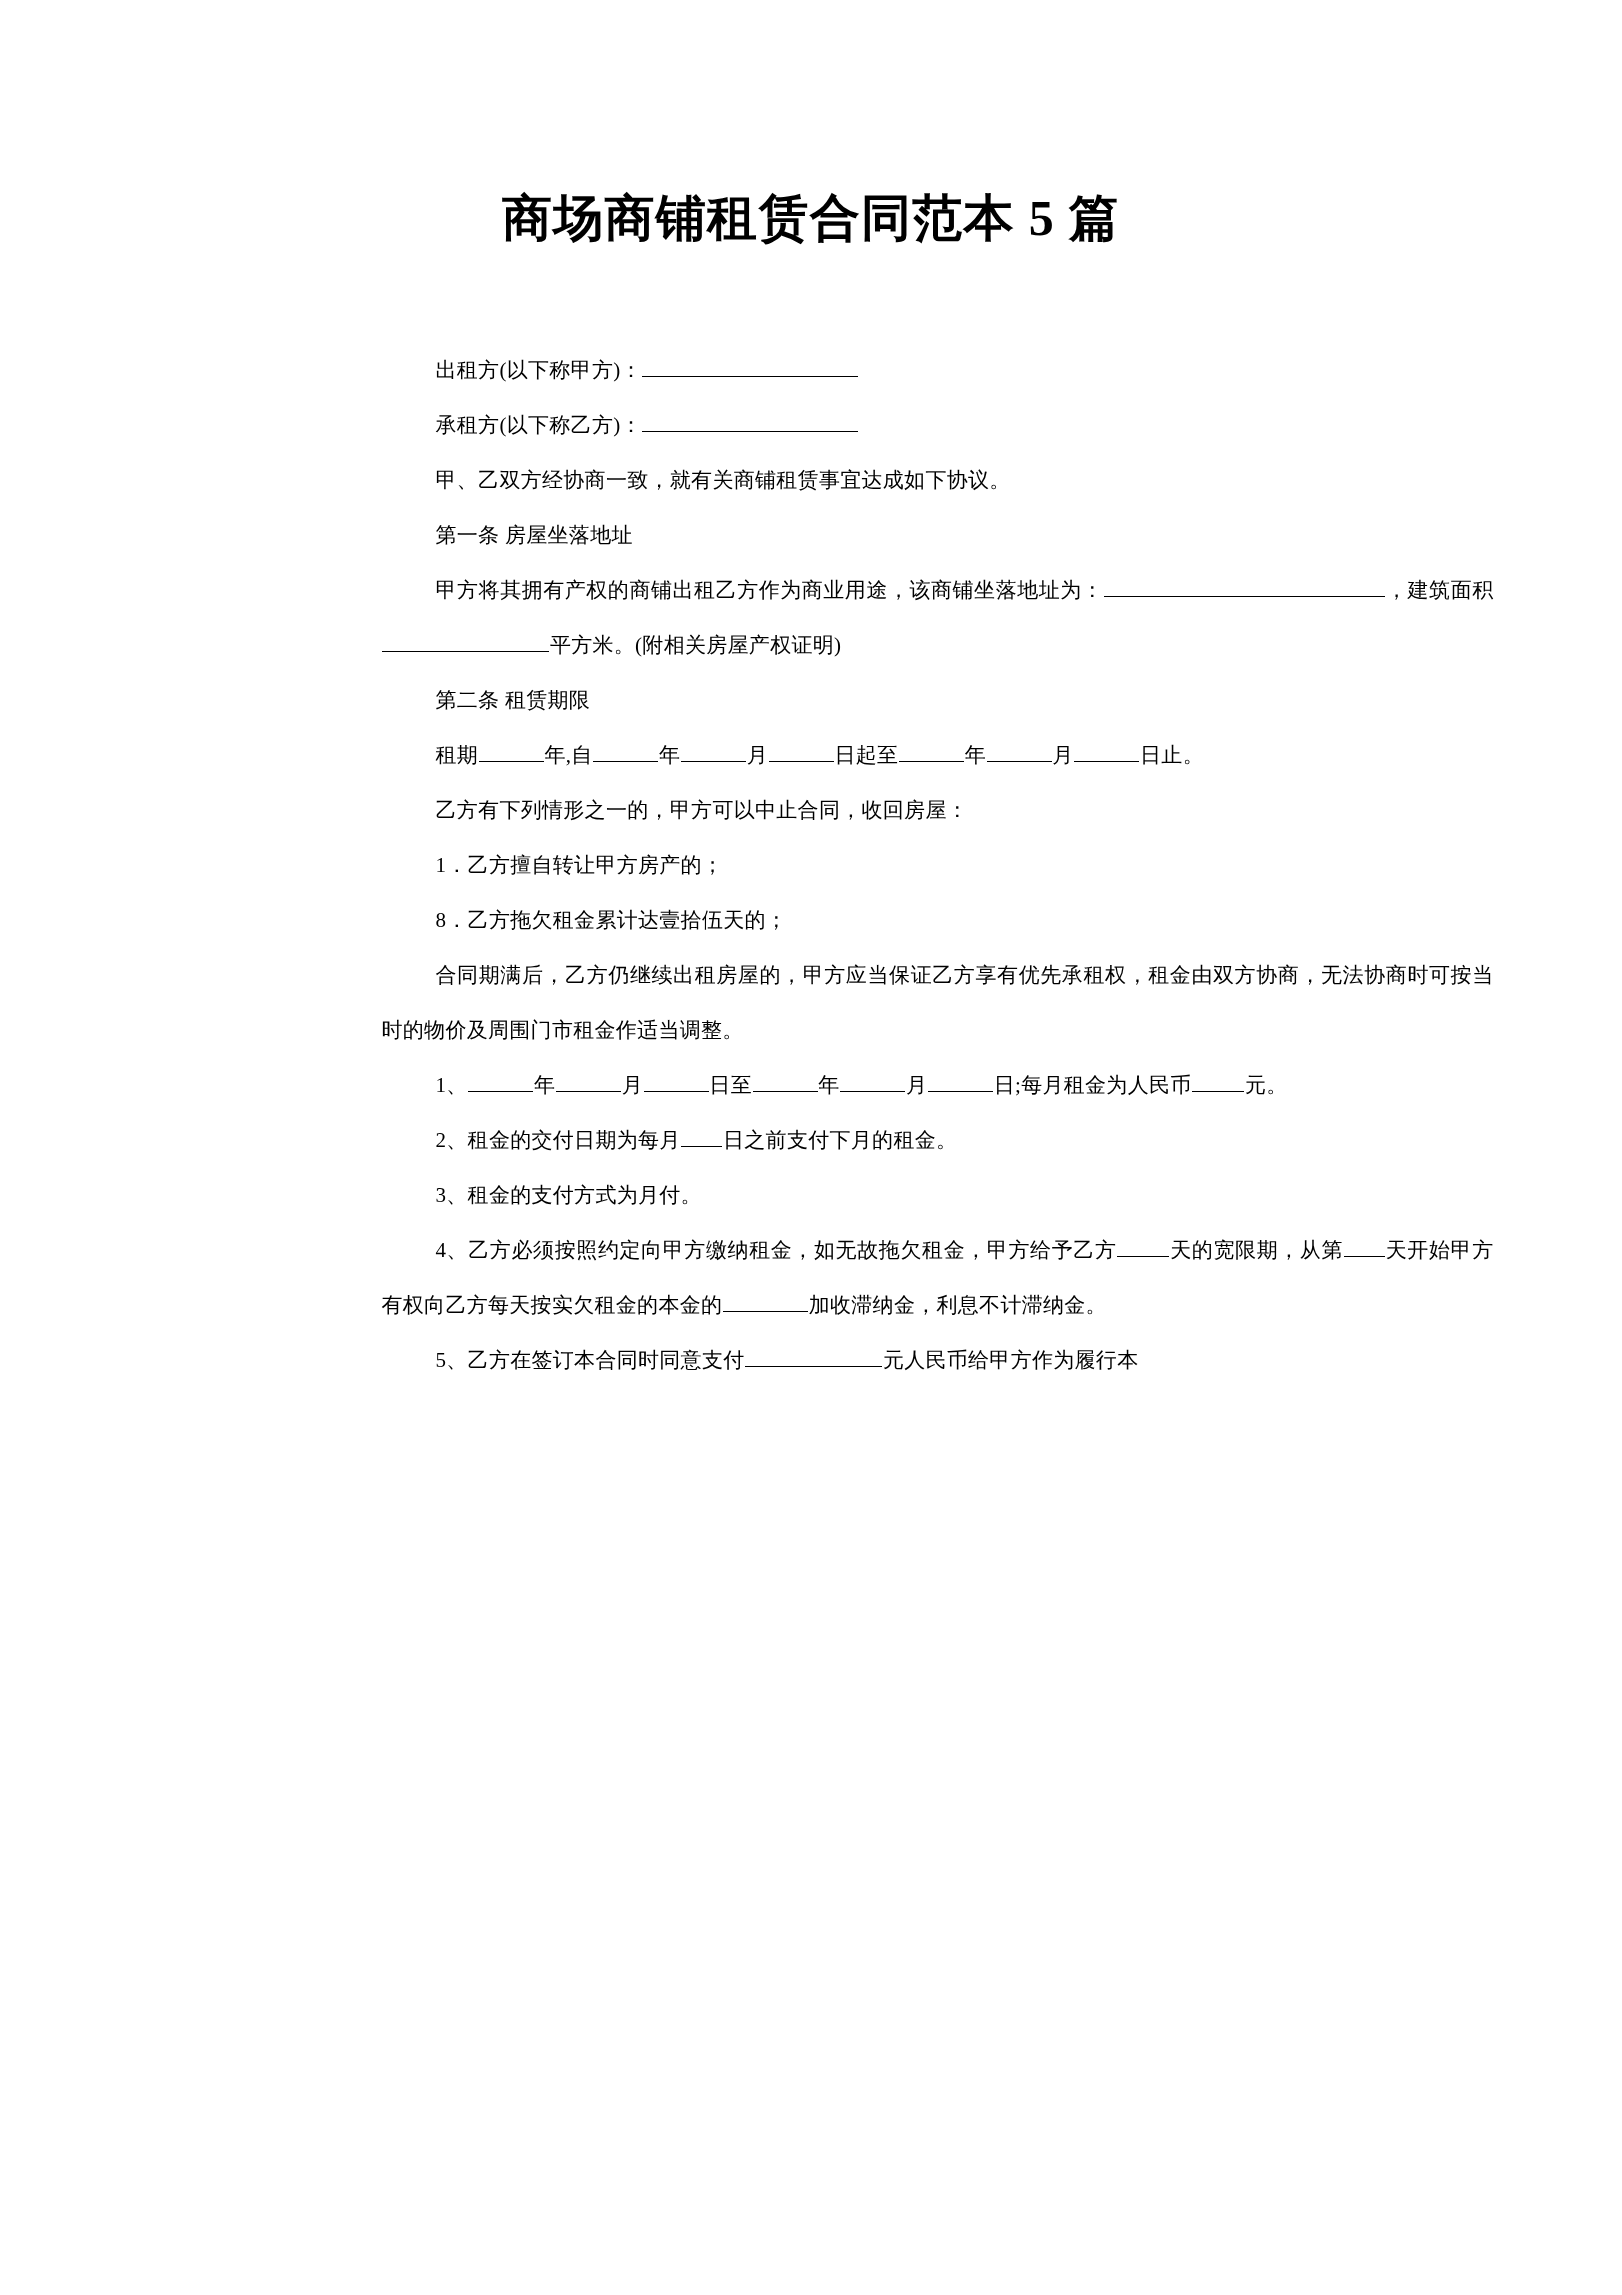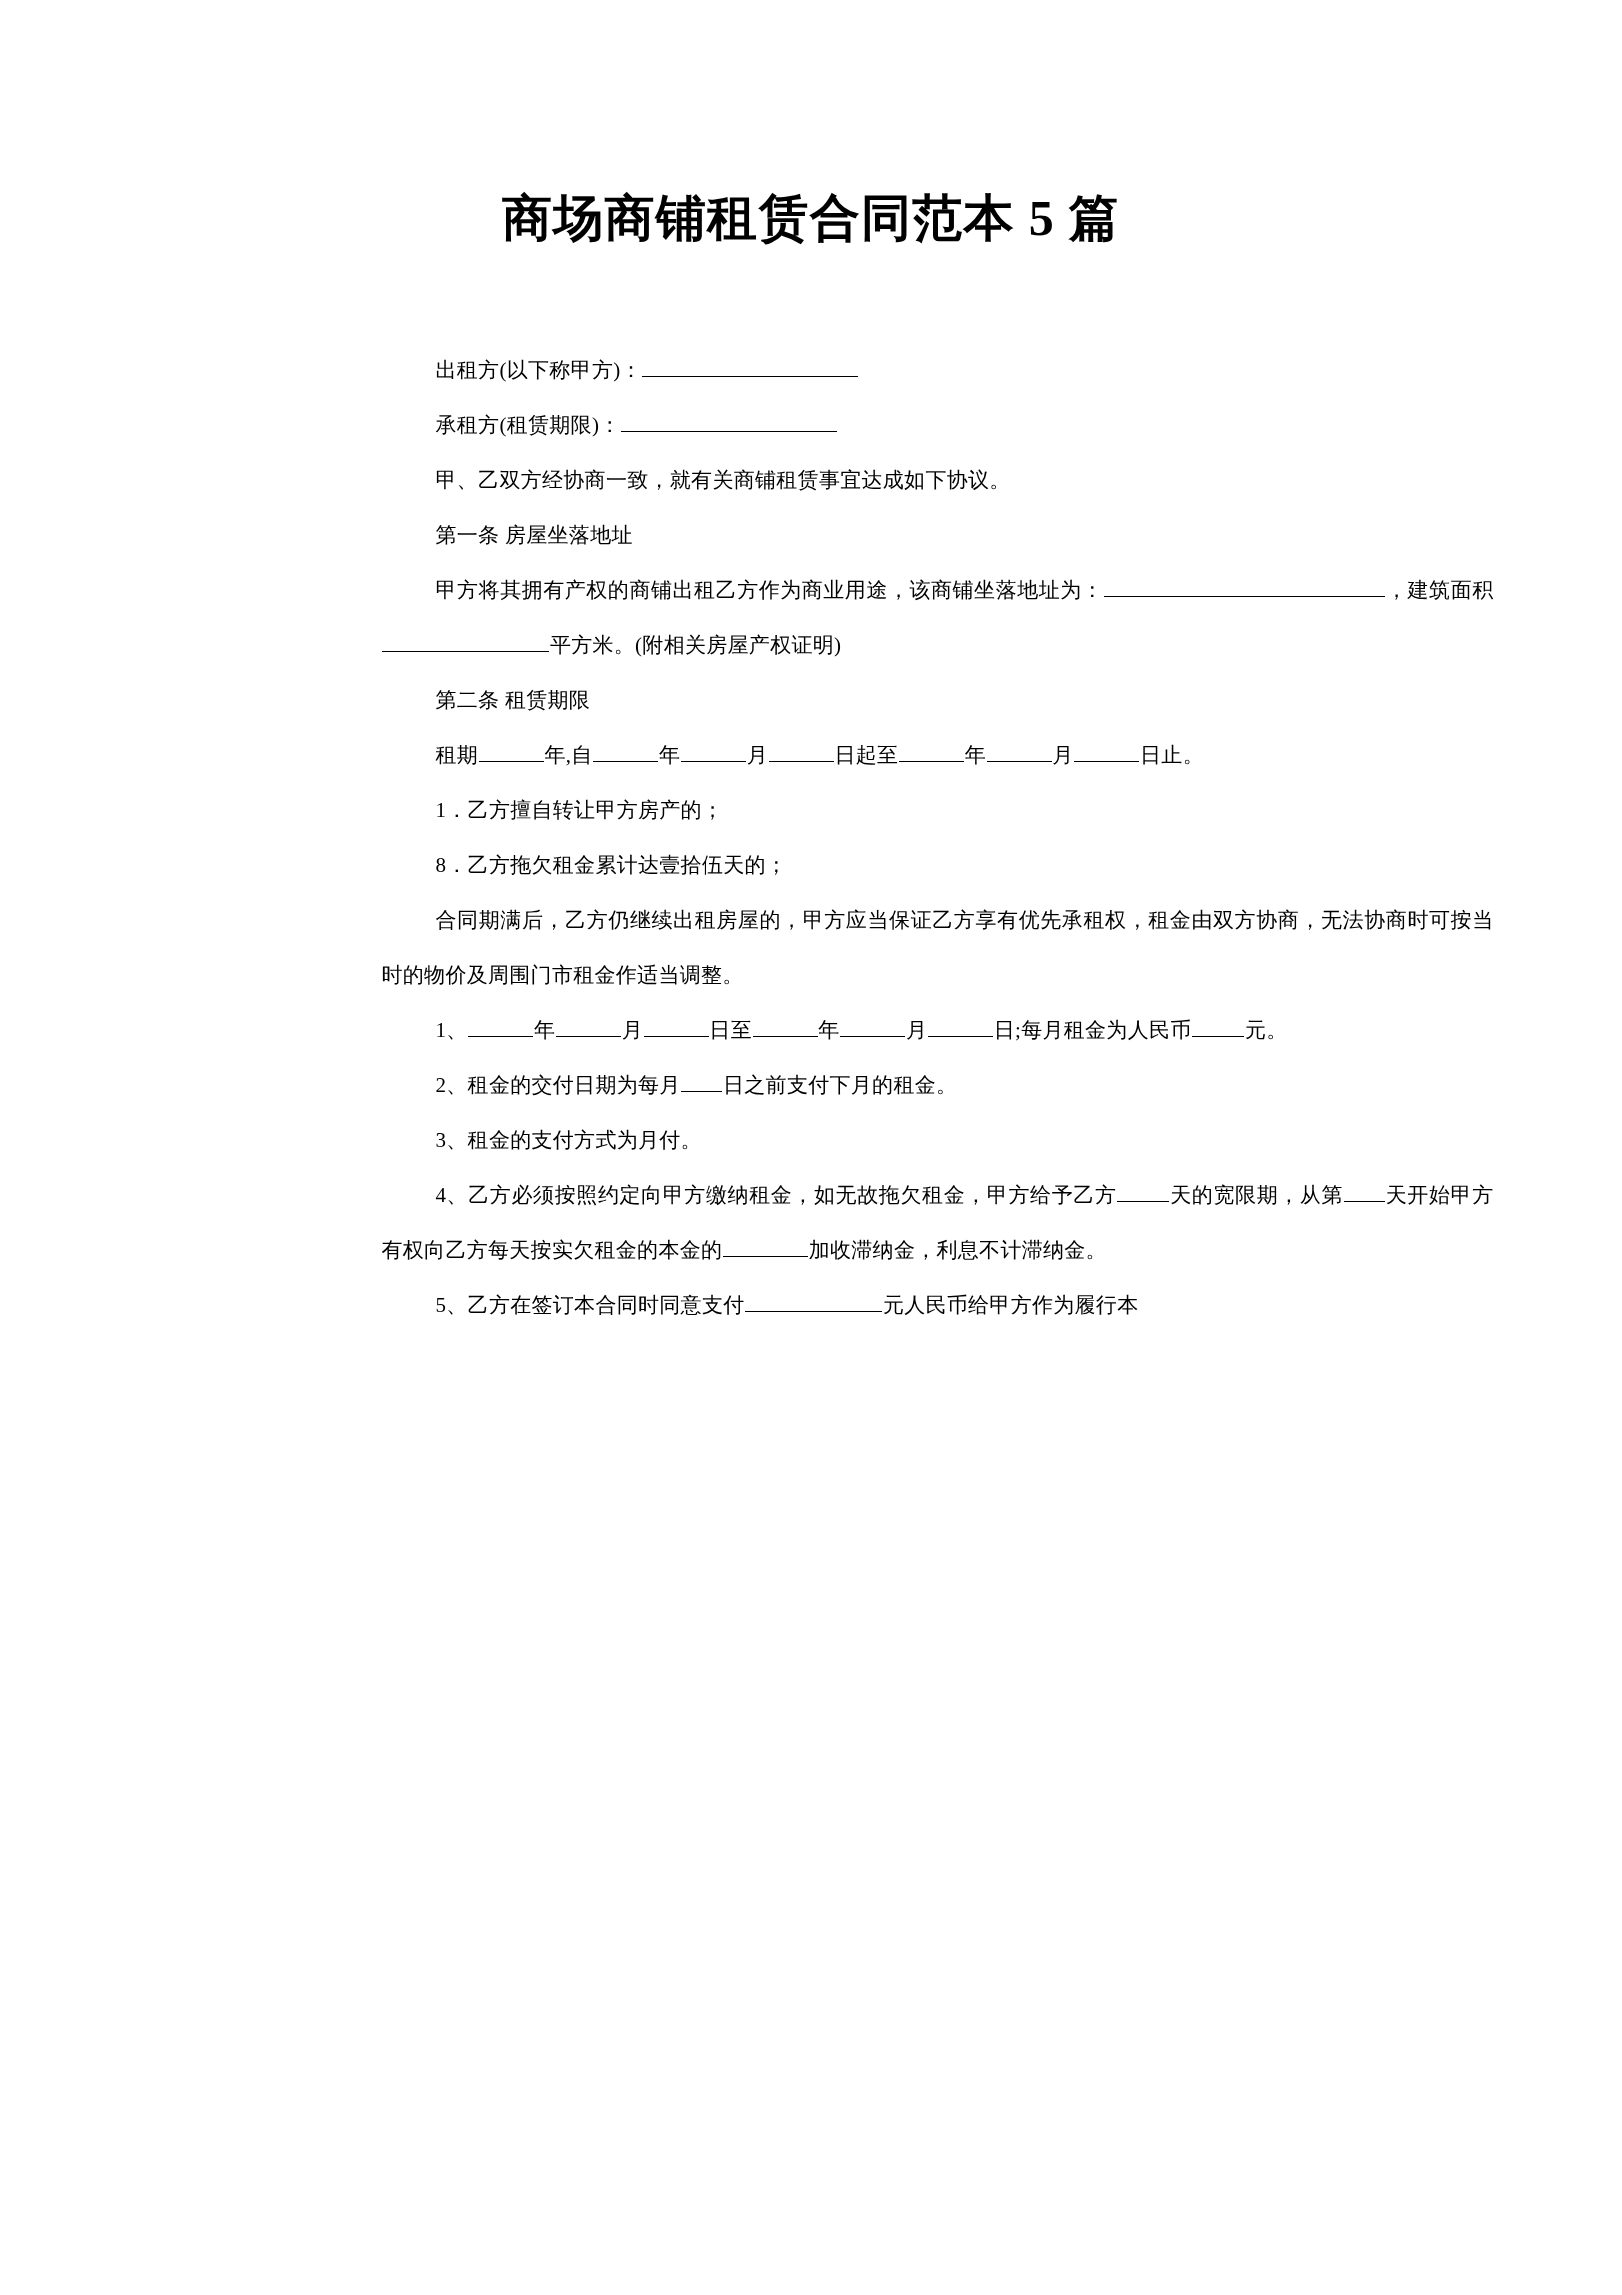--- a/index.html
+++ b/index.html
@@ -80,21 +80,21 @@
 
     <p class="para indent">
       <span></span>
     </p>
 
     <p class="para indent">
       <span>出租方(以下称甲方)：</span><span class="blank b-party"></span>
     </p>
 
     <p class="para indent">
-      <span>承租方(租赁期限)：</span><span class="blank b-party"></span>
+      <span>承租方(以下称乙方)：</span><span class="blank b-party"></span>
     </p>
 
     <p class="para indent">
       <span>甲、乙双方经协商一致，就有关商铺租赁事宜达成如下协议。</span>
     </p>
 
     <p class="para indent">
       <span>第一条  房屋坐落地址</span>
     </p>
 
@@ -103,20 +103,23 @@
     </p>
 
     <p class="para indent">
       <span>第二条  租赁期限</span>
     </p>
 
     <p class="para indent">
       <span>租期</span><span class="blank b-md"></span><span>年,自</span><span class="blank b-md"></span><span>年</span><span class="blank b-md"></span><span>月</span><span class="blank b-md"></span><span>日起至</span><span class="blank b-md"></span><span>年</span><span class="blank b-md"></span><span>月</span><span class="blank b-md"></span><span>日止。</span>
     </p>
 
+    <p class="para indent">
+      <span>乙方有下列情形之一的，甲方可以中止合同，收回房屋：</span>
+    </p>
 
     <p class="para indent">
       <span>1．乙方擅自转让甲方房产的；</span>
     </p>
 
 
     <p class="para indent">
       <span>8．乙方拖欠租金累计达壹拾伍天的；</span>
     </p>
 

